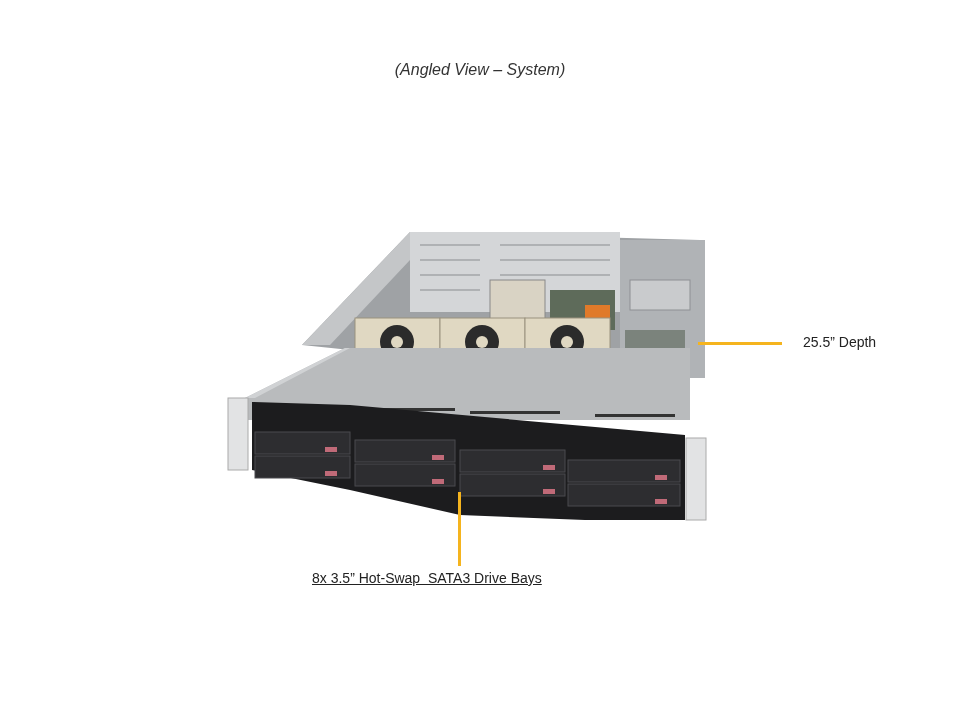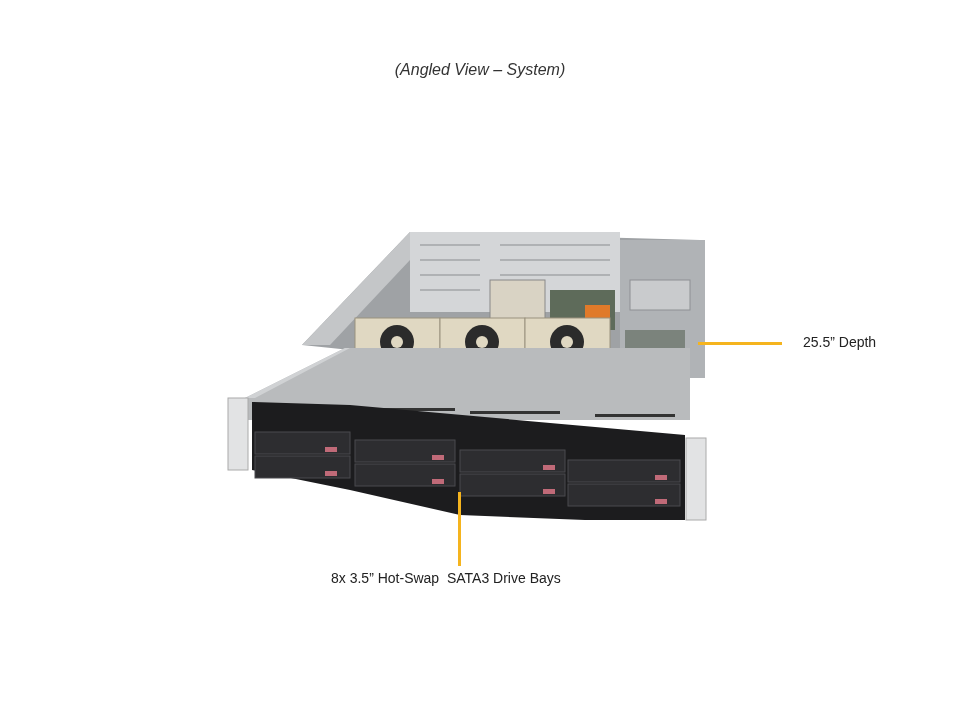--- a/index.html
+++ b/index.html
@@ -86,13 +86,13 @@
   </g>
 
   <rect x="228" y="398" width="20" height="72" fill="#e2e3e4" stroke="#aaa"></rect>
   <rect x="686" y="438" width="20" height="82" fill="#e2e3e4" stroke="#aaa"></rect>
 </svg>
 
 <div class="leader" style="left:698px;top:342px;width:84px;height:3px;"></div>
 <div class="label" style="left:803px;top:334px;">25.5” Depth</div>
 
 <div class="leader" style="left:458px;top:492px;width:3px;height:74px;"></div>
-<div class="label" style="left:331px;top:570px;white-space:pre;">8x 3.5” Hot-Swap  SATA3 Drive Bays</div>
+<div class="label" style="left:312px;top:570px;white-space:pre;text-decoration:underline;">8x 3.5” Hot-Swap  SATA3 Drive Bays</div>
 
 </body></html>

